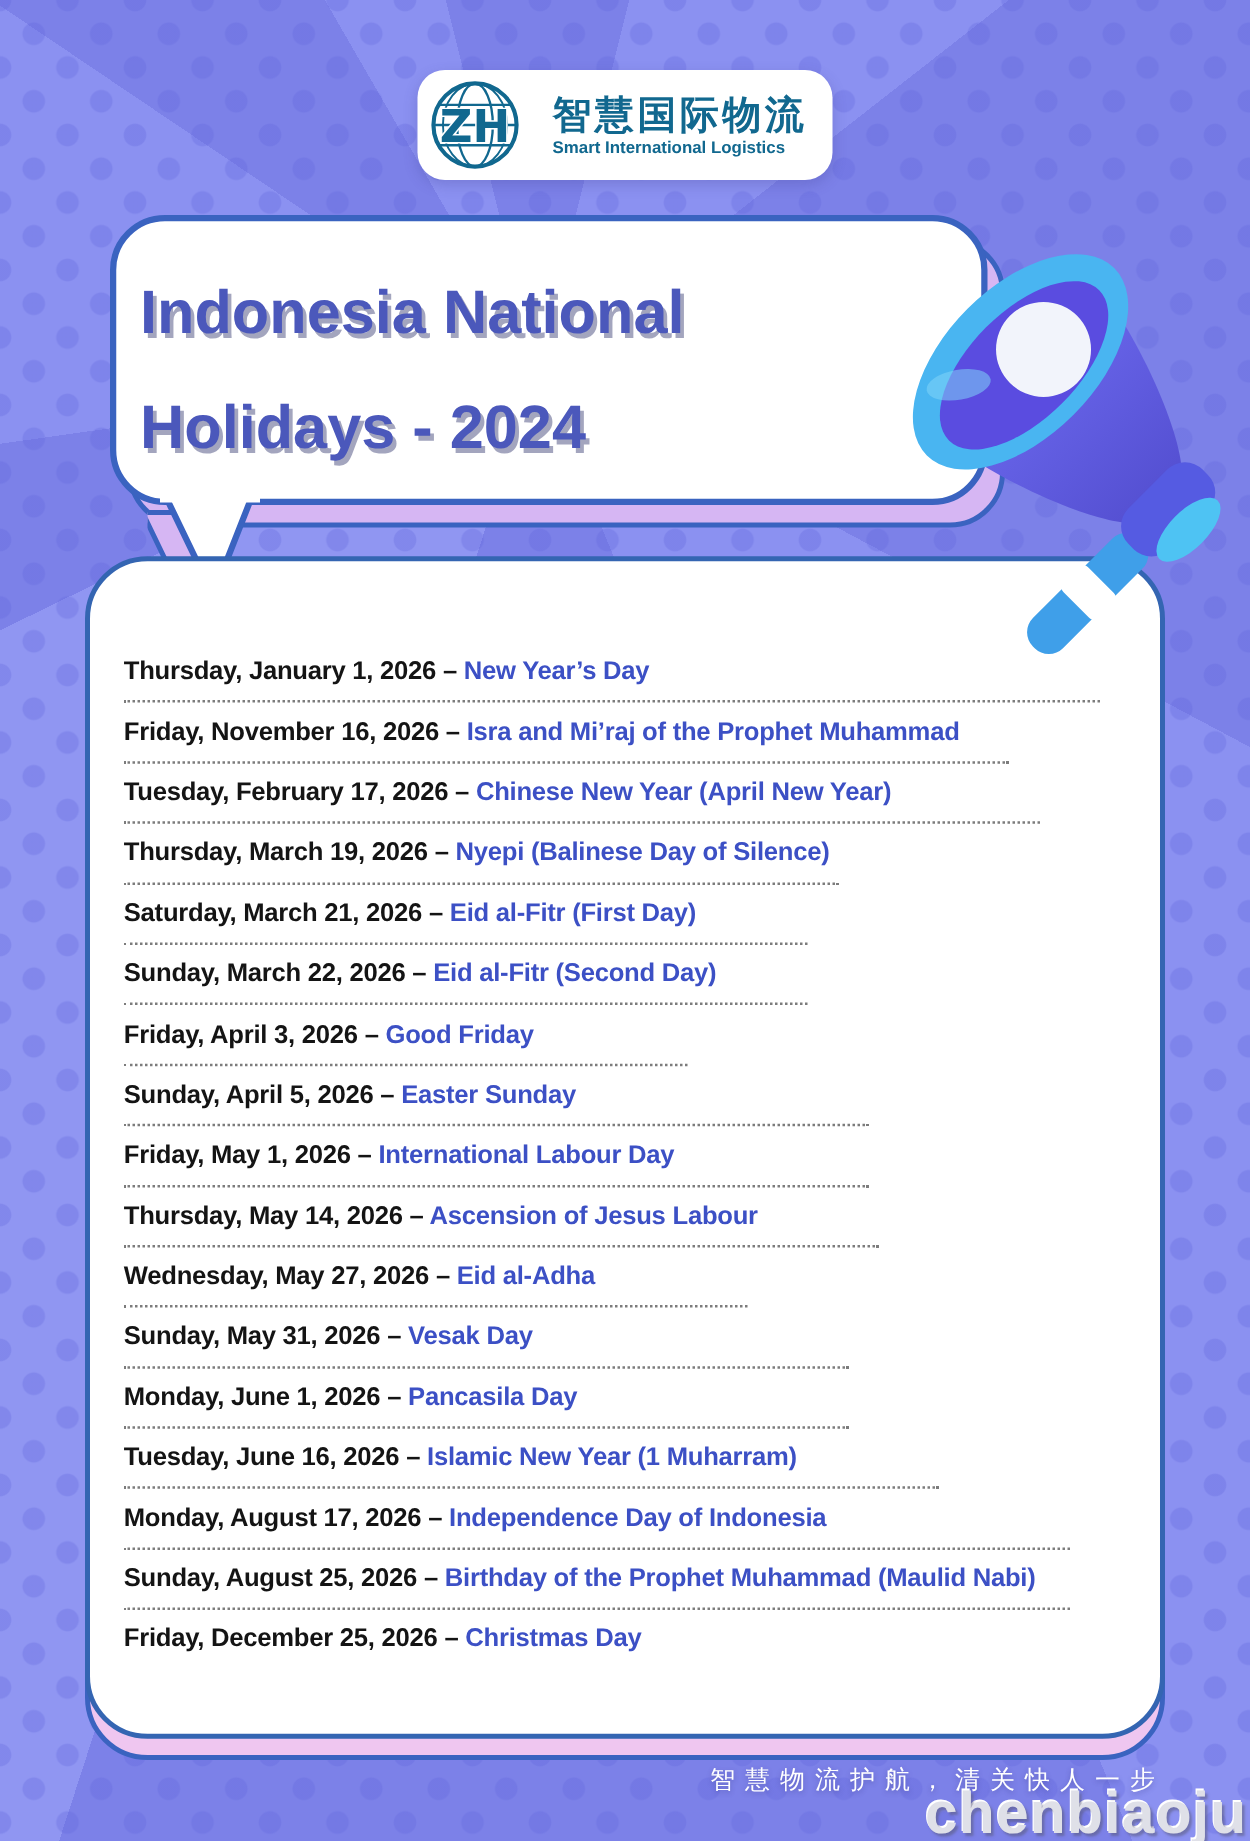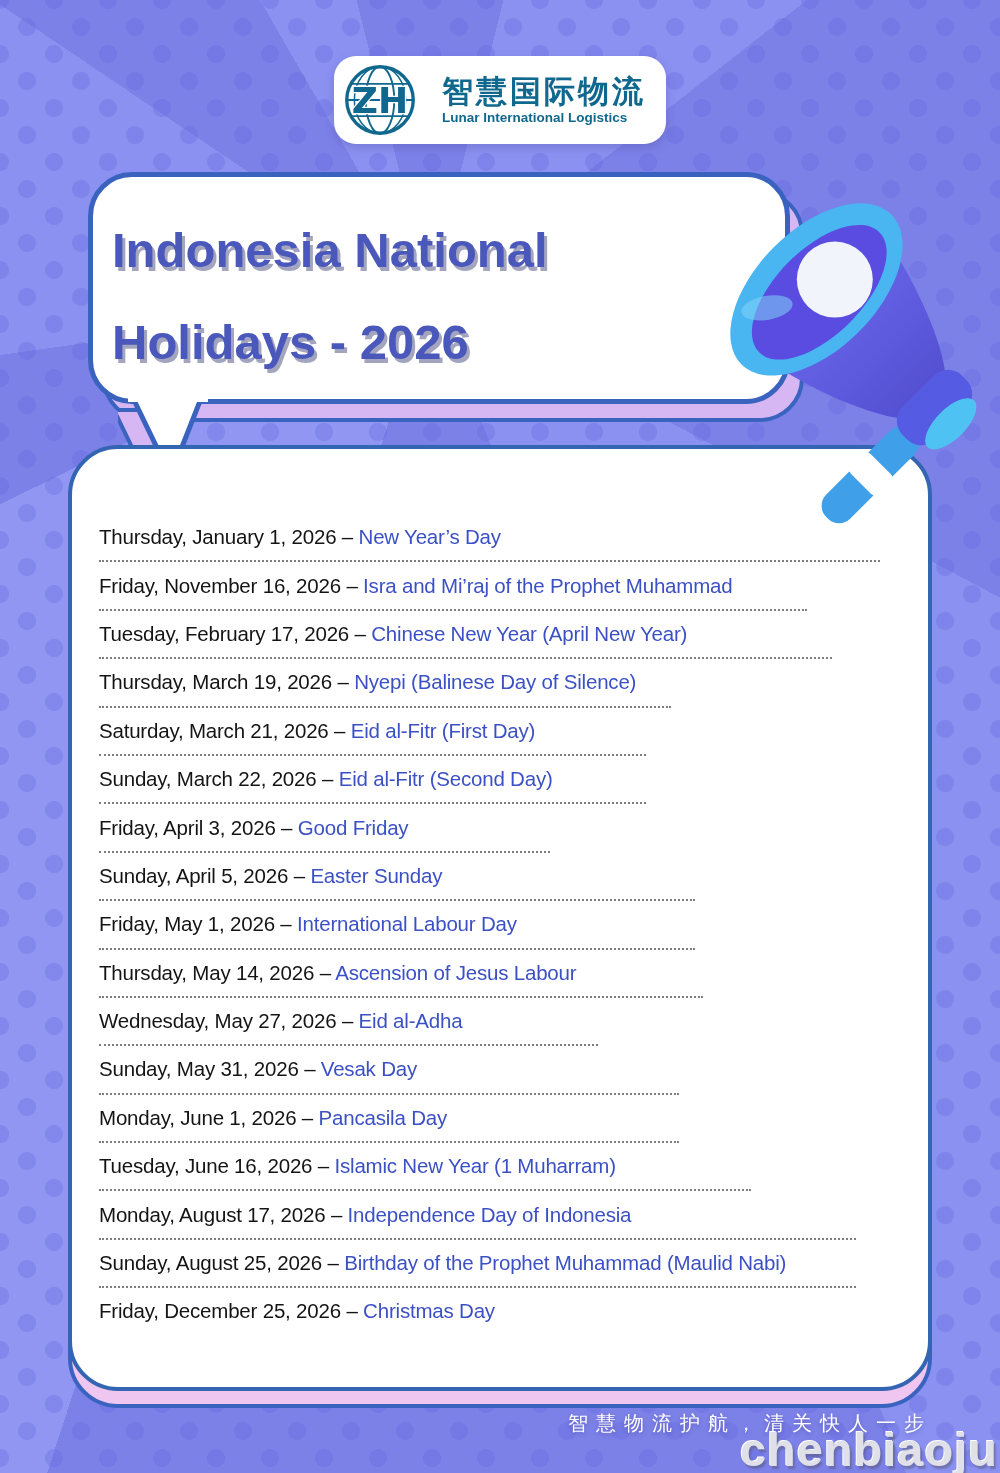--- a/index.html
+++ b/index.html
@@ -61,21 +61,21 @@
   .card-shadow{
     position:absolute;left:68px;top:462px;width:864px;height:946px;
     background:#efc6f0;border:4px solid #3a63c0;border-radius:50px;box-sizing:border-box;
   }
   .card{
     position:absolute;left:68px;top:445px;width:864px;height:946px;
     background:#fff;border:4px solid #3465b2;border-radius:50px;box-sizing:border-box;
     padding:64px 24px 0 27px;
   }
   .row{position:relative;height:48.4px;display:flex;align-items:center;}
-  .row p{margin:0;font-size:20.5px;font-weight:normal;letter-spacing:-0.2px;white-space:nowrap;}
+  .row p{margin:0;font-size:20.5px;font-weight:bold;letter-spacing:-0.2px;white-space:nowrap;}
   .row .date,.row .dash{color:#141414;}
   .row .name{color:#3c50c5;}
   .row .sep{position:absolute;left:0;bottom:-1px;border-top:2px dotted #7c7c7c;height:0;}
   
   .megaphone{position:absolute;left:723px;top:196px;}
   
   .slogan{
     position:absolute;right:68px;top:1410px;
     font-size:20px;font-weight:normal;color:#ffffff;letter-spacing:8px;
     text-shadow:0 2px 4px rgba(60,60,140,.45);white-space:nowrap;
@@ -99,34 +99,34 @@
       <circle cx="40" cy="40" r="35" fill="#ffffff" stroke="#11688f" stroke-width="3.5"></circle>
       <ellipse cx="40" cy="40" rx="15" ry="35" fill="none" stroke="#11688f" stroke-width="2"></ellipse>
       <ellipse cx="40" cy="40" rx="27" ry="35" fill="none" stroke="#11688f" stroke-width="1.6"></ellipse>
       <line x1="9" y1="23" x2="71" y2="23" stroke="#11688f" stroke-width="2"></line>
       <line x1="5" y1="40" x2="75" y2="40" stroke="#11688f" stroke-width="2"></line>
       <line x1="9" y1="57" x2="71" y2="57" stroke="#11688f" stroke-width="2"></line>
       <text x="40" y="54" text-anchor="middle" font-family="DejaVu Sans, sans-serif" font-size="38" font-weight="bold" fill="#11688f" stroke="#ffffff" stroke-width="2.5" paint-order="stroke">ZH</text>
     </svg>
     <div class="logo-text">
       <span class="logo-cn">智慧国际物流</span>
-      <span class="logo-en">Lunar International Logistics</span>
+      <span class="logo-en">Smart International Logistics</span>
     </div>
   </div>
 
   <div class="bubble-shadow"></div>
   <div class="bubble"></div>
   <svg class="tail" width="110" height="86" viewBox="0 0 110 86">
     <path d="M2,6 L30,64 Q40,80 50,62 L72,6 Z" fill="#d6b6f3" stroke="#3a63c0" stroke-width="4" transform="translate(-6,8)"></path>
     <path d="M14,0 L42,58 Q52,74 62,56 L84,0 Z" fill="#ffffff" stroke="#3a63c0" stroke-width="5"></path>
     <rect x="10" y="-8" width="80" height="14" fill="#ffffff"></rect>
   </svg>
   <div class="title">
     <div>Indonesia National</div>
-    <div>Holidays - 2026</div>
+    <div>Holidays - 2024</div>
   </div>
 
   <div class="card-shadow"></div>
   <div class="card">
     <div id="holiday-list">
         <div class="row">
           <p><span class="date">Thursday, January 1, 2026 </span><span class="dash">– </span><span class="name">New Year’s Day</span></p>
           <div class="sep" style="width: 97%;"></div>
         </div>
         <div class="row">

